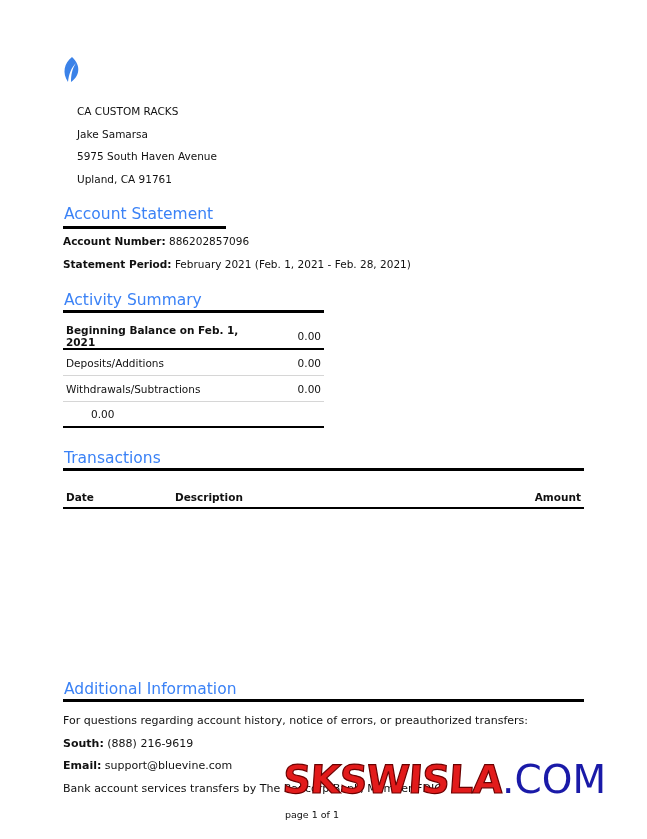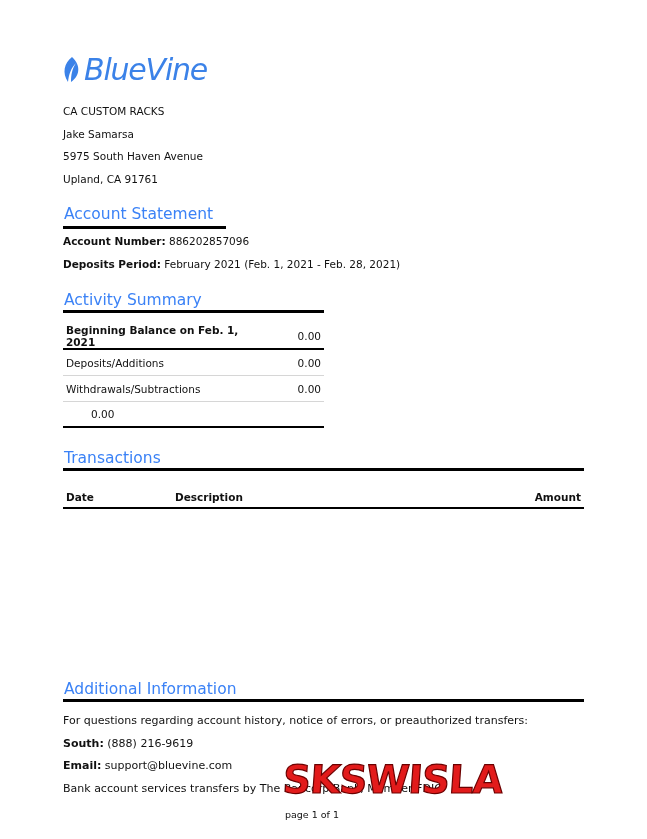--- a/index.html
+++ b/index.html
@@ -4,21 +4,21 @@
   <style>
     * { box-sizing: border-box; margin: 0; padding: 0; }
     html, body { width: 647px; height: 839px; background: #ffffff; overflow: hidden; }
     body { position: relative; font-family: "DejaVu Sans", sans-serif; color: #111; font-size: 10.5px; }
     .abs { position: absolute; }
 
     .logo { left: 62px; top: 53px; display: flex; align-items: center; height: 34px; }
     .logo svg { display: block; }
     .logo-text { font-family: "DejaVu Sans", sans-serif; font-size: 30px; color: #3b82e8; letter-spacing: -1.2px; font-style: italic; margin-left: 2px; line-height: 34px; }
 
-    .addr { left: 63px; font-size: 10.5px; }
+    .addr { left: 77px; font-size: 10.5px; }
 
     .section-title { font-size: 15.5px; color: #3b82f6; font-weight: normal; }
     .rule { background: #000; height: 3px; }
 
     .kv b { font-weight: bold; }
 
     .summary { left: 63px; top: 324px; width: 261px; }
     .srow { display: flex; justify-content: space-between; align-items: center; height: 26px; padding: 0 3px; font-size: 10.5px; }
     .srow.bold { font-weight: bold; gap: 32px; }
     .srow .val { font-weight: normal; padding-right: 0; margin-left: 25px; }
@@ -40,36 +40,35 @@
   </style>
 </head>
 <body>
 
 <div class="abs logo">
   <span>
     <svg width="20" height="28" viewBox="0 0 20 28">
       <path d="M10 1 C2 7 0 17 6 26 C7 18 9 12 14 7 C10 13 9 19 9 26 C17 21 20 10 10 1 Z" fill="#3b82e8"></path>
     </svg>
   </span>
-  <span class="logo-text">BlueVine</span>
 </div>
 
 <div class="abs addr" style="top:105px;">CA CUSTOM RACKS</div>
 <div class="abs addr" style="top:128px;">Jake Samarsa</div>
 <div class="abs addr" style="top:150px;">5975  South Haven Avenue</div>
 <div class="abs addr" style="top:173px;">Upland, CA 91761</div>
 
 <div class="abs section-title" style="left:64px; top:205px;">Account Statement</div>
 <div class="abs rule" style="left:63px; top:226px; width:163px;"></div>
 <div class="abs kv" style="left:63px; top:235px;">
   <b>Account Number:</b>
   <span>886202857096</span>
 </div>
 <div class="abs kv" style="left:63px; top:258px;">
-  <b>Deposits Period:</b>
+  <b>Statement Period:</b>
   <span>February 2021 (Feb. 1, 2021 - Feb. 28, 2021)</span>
 </div>
 
 <div class="abs section-title" style="left:64px; top:291px;">Activity Summary</div>
 <div class="abs rule" style="left:63px; top:310px; width:261px;"></div>
 <div class="abs summary">
   <div class="srow bold b-thick">
     <span>Beginning Balance on Feb. 1, 2021</span>
     <span class="val">0.00</span>
   </div>
@@ -102,15 +101,16 @@
   <span>(888) 216-9619</span>
 </div>
 <div class="abs info" style="top:759px;">
   <b>Email:</b>
   <span>support@bluevine.com</span>
 </div>
 <div class="abs info" style="top:782px;">Bank account services transfers by The Bancorp Bank, Member FDIC</div>
 
 <div class="abs watermark">
   <span class="wm-red">SKSWISLA</span>
+  <span class="wm-blue">.COM</span>
 </div>
 
 <div class="abs pageno">page 1 of 1</div>
 
 </body></html>

